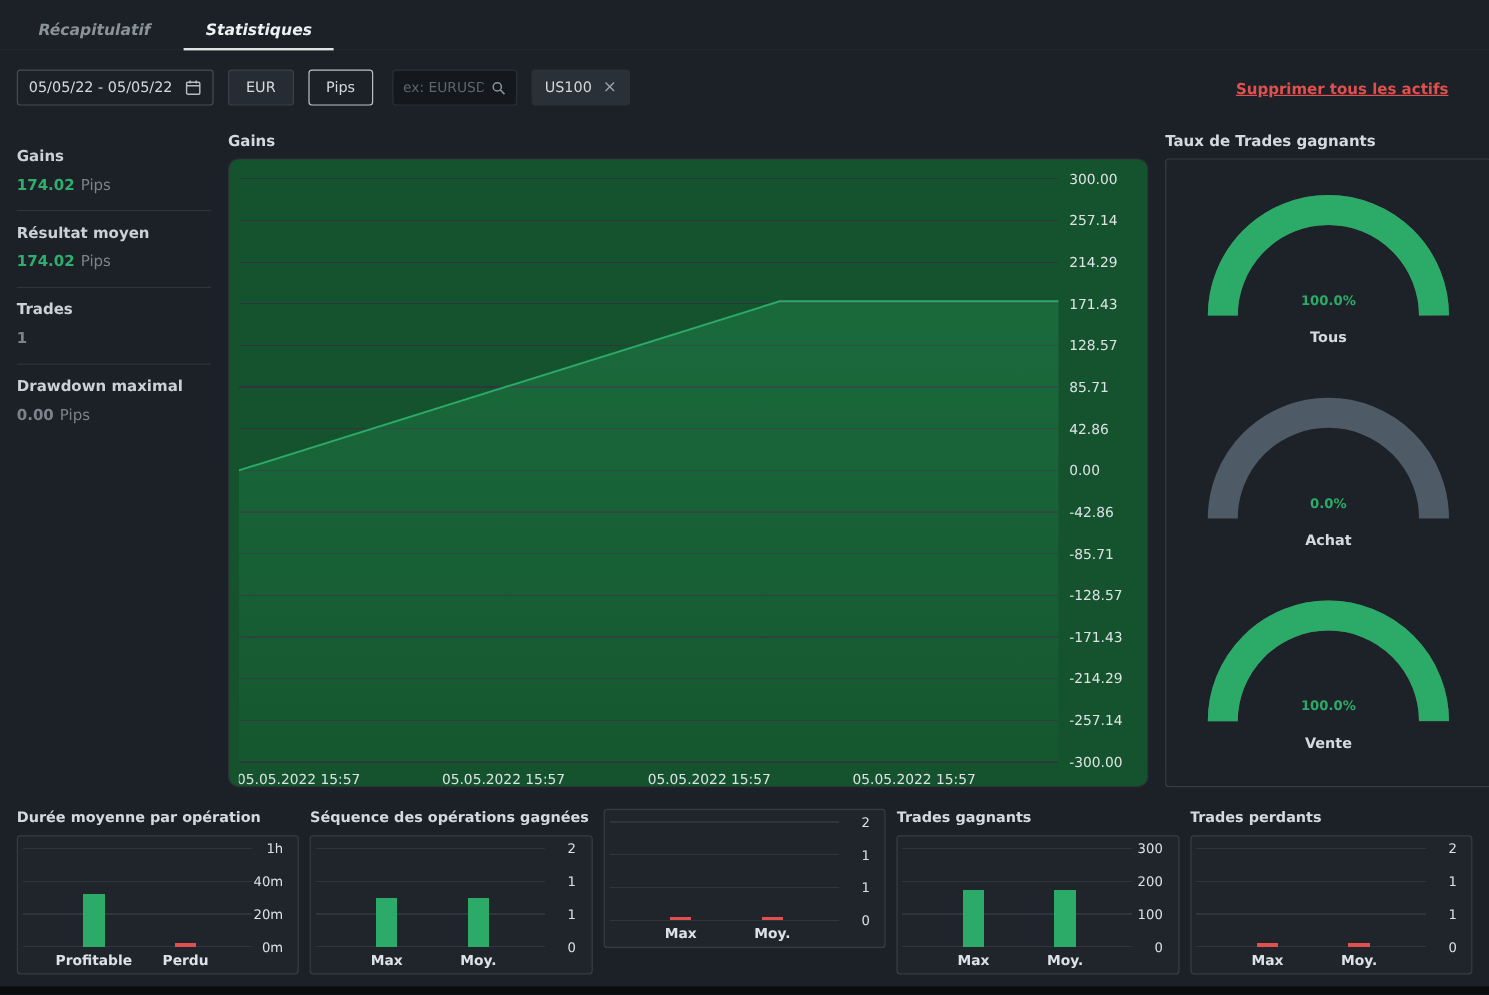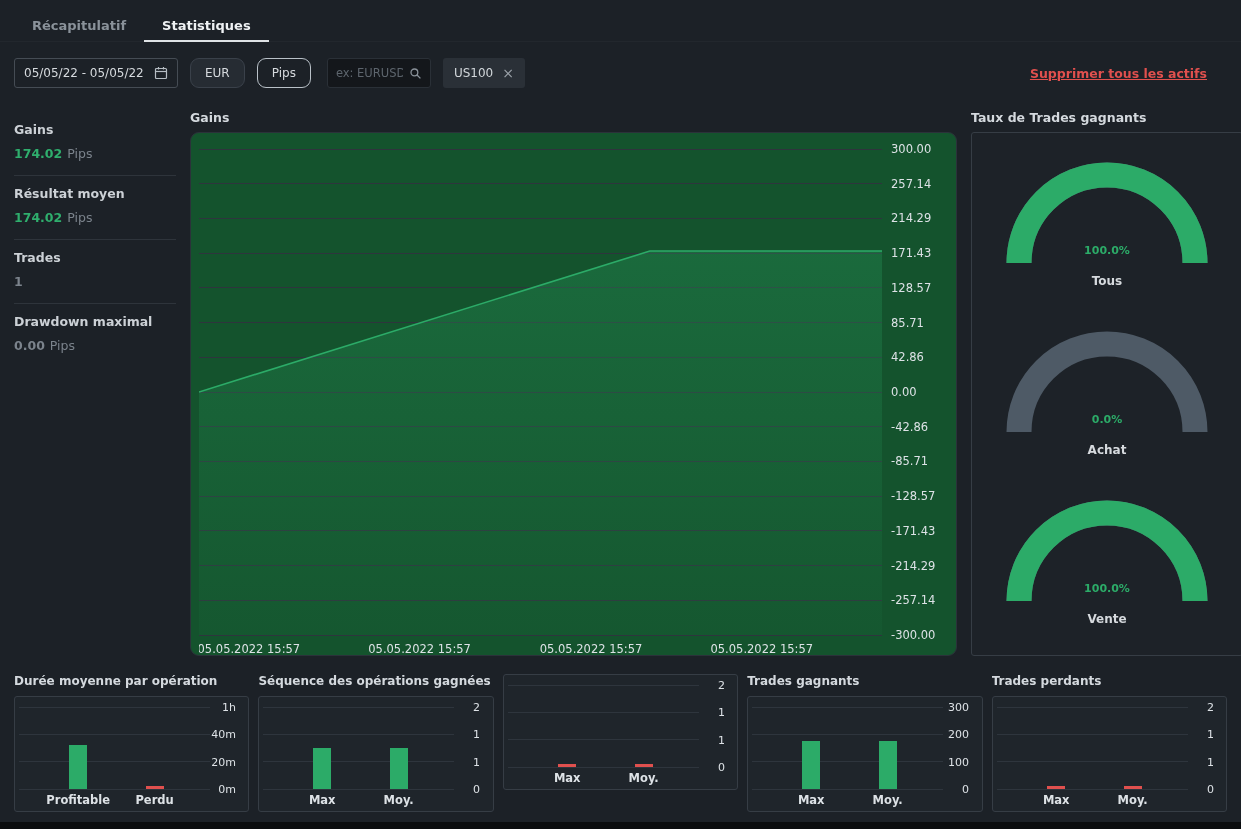--- a/index.html
+++ b/index.html
@@ -1,26 +1,26 @@
 <!DOCTYPE html>
 <html><head>
 <meta charset="utf-8">
 <style>
   *{margin:0;padding:0;box-sizing:border-box;}
   html,body{background:#121519;}
   .app{width:1241px;height:829px;background:#1c2127;font-family:"DejaVu Sans","Liberation Sans",sans-serif;color:#c9ced3;position:relative;overflow:hidden;}
   
-  .tabs{display:flex;padding:10px 14px 0;height:42px;border-bottom:1px solid #22272d;}
+  .tabs{display:flex;gap:10px;padding:10px 14px 0;height:42px;border-bottom:1px solid #22272d;font-style:italic;}
   .tab{padding:8px 18px 10px;font-size:13px;font-weight:600;color:#8a929a;position:relative;cursor:pointer;white-space:nowrap;}
   .tab.active{color:#eef1f3;}
   .tab.active::after{content:'';position:absolute;left:0;right:0;bottom:-1px;height:2px;background:#dfe3e6;}
   
   .toolbar{display:flex;align-items:center;margin:16px 14px 0;height:30px;gap:12px;}
   .date-box{display:flex;align-items:center;justify-content:space-between;width:164px;height:30px;border:1px solid #454c54;border-radius:3px;padding:9px 9px;font-size:12px;color:#d6dade;cursor:pointer;}
-  .btn{height:30px;padding:0 14px;border-radius:9px;background:#262c33;border:1px solid #3a414a;color:#d6dade;font-size:12px;display:flex;align-items:center;cursor:pointer;font-family:inherit;}
+  .btn{height:30px;padding:0 14px;border-radius:3px;background:#262c33;border:1px solid #3a414a;color:#d6dade;font-size:12px;display:flex;align-items:center;cursor:pointer;font-family:inherit;}
   .btn.selected{background:#1c2127;border:1px solid #b9c1c8;}
   .search{display:flex;align-items:center;gap:6px;width:104px;height:30px;background:#14171b;border:1px solid #2a3037;border-radius:3px;padding:0 8px;margin-left:4px;}
   .search input{flex:1;min-width:0;background:transparent;border:none;outline:none;color:#aab1b8;font-size:11.5px;font-family:inherit;}
   .search input::placeholder{color:#5d656d;}
   .chip{display:flex;align-items:center;gap:9px;height:30px;background:#2a3037;border-radius:3px;padding:0 11px;font-size:12px;color:#d2d7db;cursor:pointer;}
   .chip .x{color:#9aa1a8;font-size:14px;line-height:1;cursor:pointer;}
   .remove-link{margin-left:auto;margin-right:20px;color:#e0504e;font-size:12.5px;font-weight:600;text-decoration:underline;cursor:pointer;}
   
   .main{display:flex;margin:22px 14px 0;gap:14px;height:546px;}
   .stats{width:162px;flex:none;padding-top:2px;}

